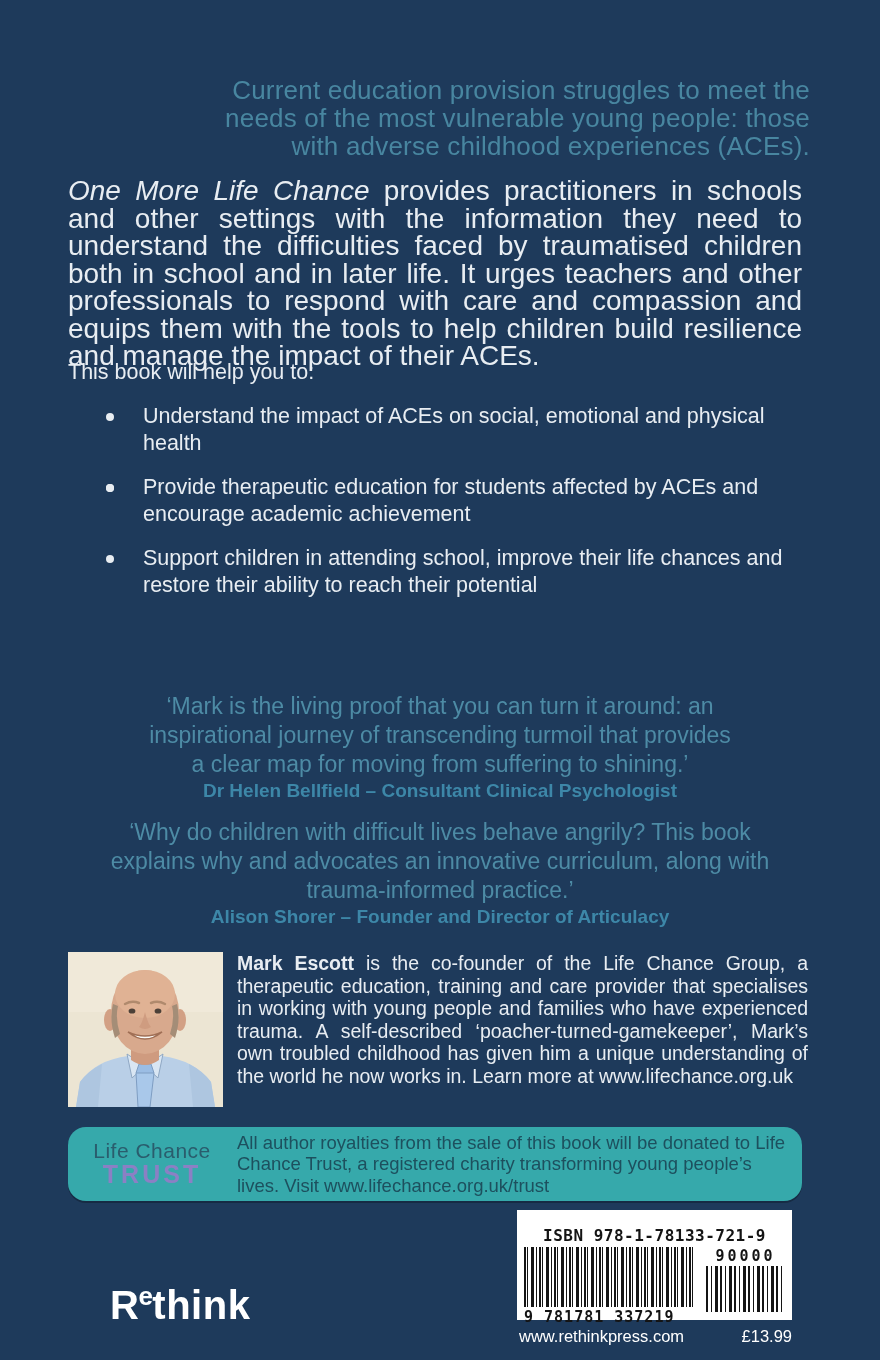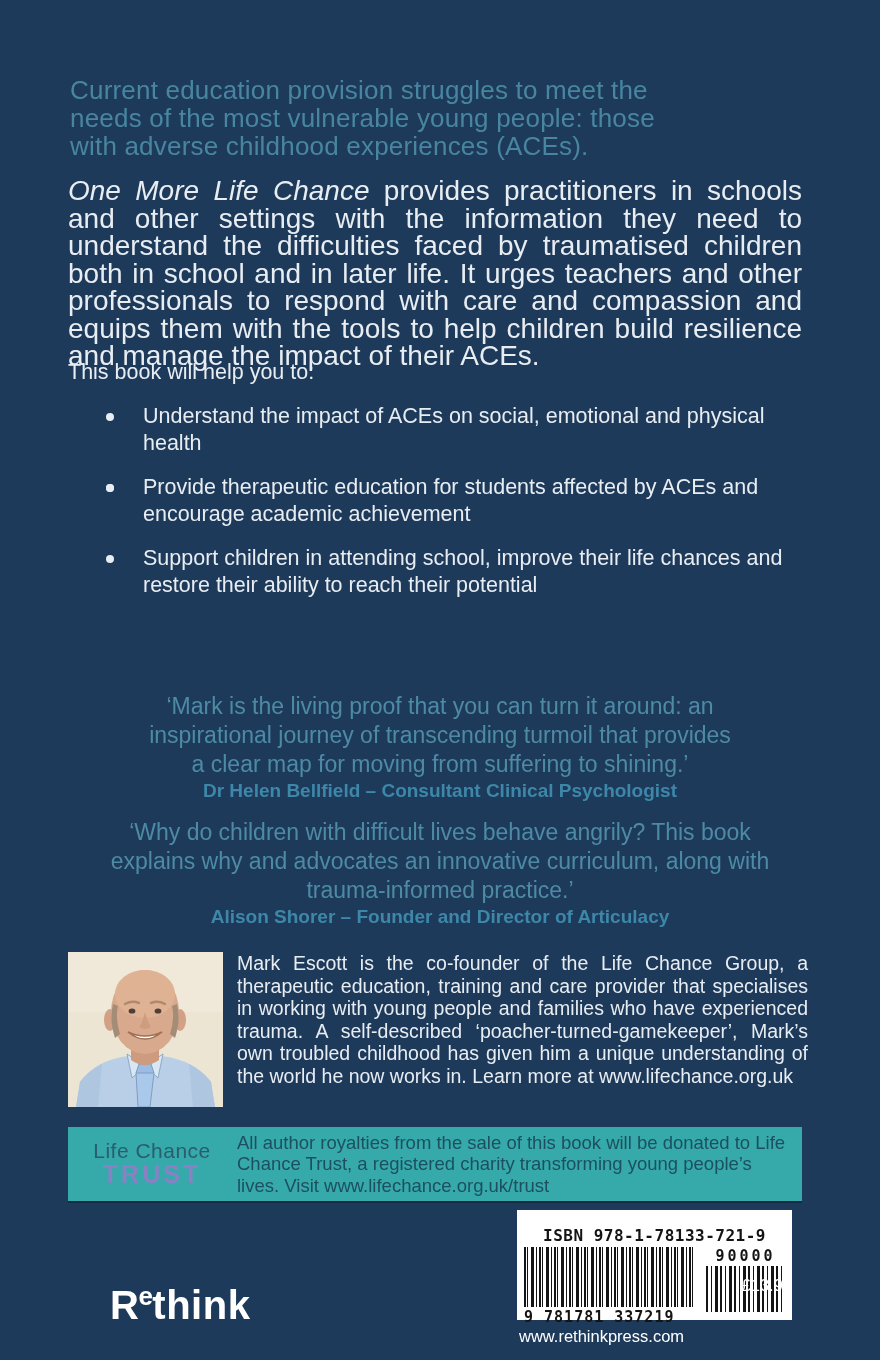--- a/index.html
+++ b/index.html
@@ -7,21 +7,21 @@
   body {
     position:relative;
     background:#1e3a5b;
     font-family:"Liberation Sans", sans-serif;
     overflow:hidden;
   }
 
   
   .headline {
     position:absolute; top:76px; left:70px; right:70px;
-    text-align:left; color:#4886a0;
+    text-align:right; color:#4886a0;
     font-size:26px; line-height:28px; letter-spacing:0.2px;
   }
 
   
   .intro {
     position:absolute; top:177px; left:68px; width:734px;
     color:#e8edf2; font-size:28px; line-height:27.5px;
     text-align:justify;
   }
   .intro .lead { font-style:italic; }
@@ -62,27 +62,28 @@
     position:absolute; top:952px; left:68px; width:740px;
     display:flex;
   }
   .photo-frame { width:155px; height:155px; flex:none; }
   .photo-frame svg { display:block; }
   .bio {
     flex:1; margin-left:14px;
     color:#e8edf2; font-size:19.5px; line-height:22.6px;
     text-align:justify;
   }
-  .bio .name { font-weight:normal; }
+  .bio .name { font-weight:bold; }
 
   
   .banner {
     position:absolute; top:1127px; left:68px; width:734px; height:74px;
     background:#36a9ab; display:flex; align-items:center;
     box-shadow:0 2px 0 rgba(0,0,0,0.25);
+    border-radius:18px;
   }
   .banner-logo { width:140px; margin-left:14px; text-align:center; flex:none; }
   .banner-logo .lc { color:#2a5d6d; font-size:21px; letter-spacing:0.5px; }
   .banner-logo .trust {
     color:#8b80c4; font-size:25px; font-weight:bold;
     letter-spacing:3px; margin-top:-3px;
   }
   .banner-text {
     flex:1; margin-left:15px; padding-right:14px;
     color:#1d505e; font-size:18.5px; line-height:21.5px;
@@ -132,21 +133,21 @@
       #141414 0px, #141414 2px, #ffffff 2px, #ffffff 5px,
       #141414 5px, #141414 6px, #ffffff 6px, #ffffff 9px,
       #141414 9px, #141414 12px, #ffffff 12px, #ffffff 14px);
   }
 
   .site {
     position:absolute; left:519px; top:1327px;
     color:#ffffff; font-size:16.5px;
   }
   .price {
-    position:absolute; left:517px; width:275px; top:1276px;
+    position:absolute; left:517px; width:275px; top:1327px;
     text-align:right; color:#ffffff; font-size:16.5px;
   }
 </style>
 </head>
 <body>
 
 <div class="headline">
   <div>Current education provision struggles to meet the</div>
   <div>needs of the most vulnerable young people: those</div>
   <div>with adverse childhood experiences (ACEs).</div>

